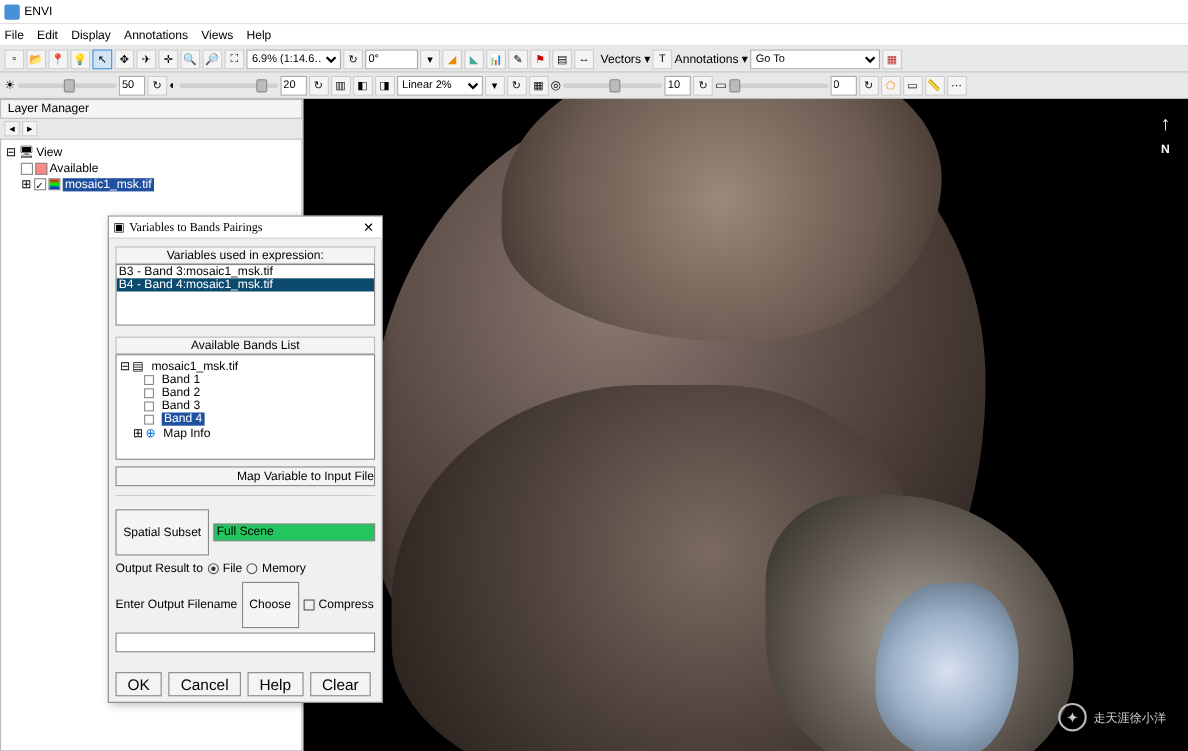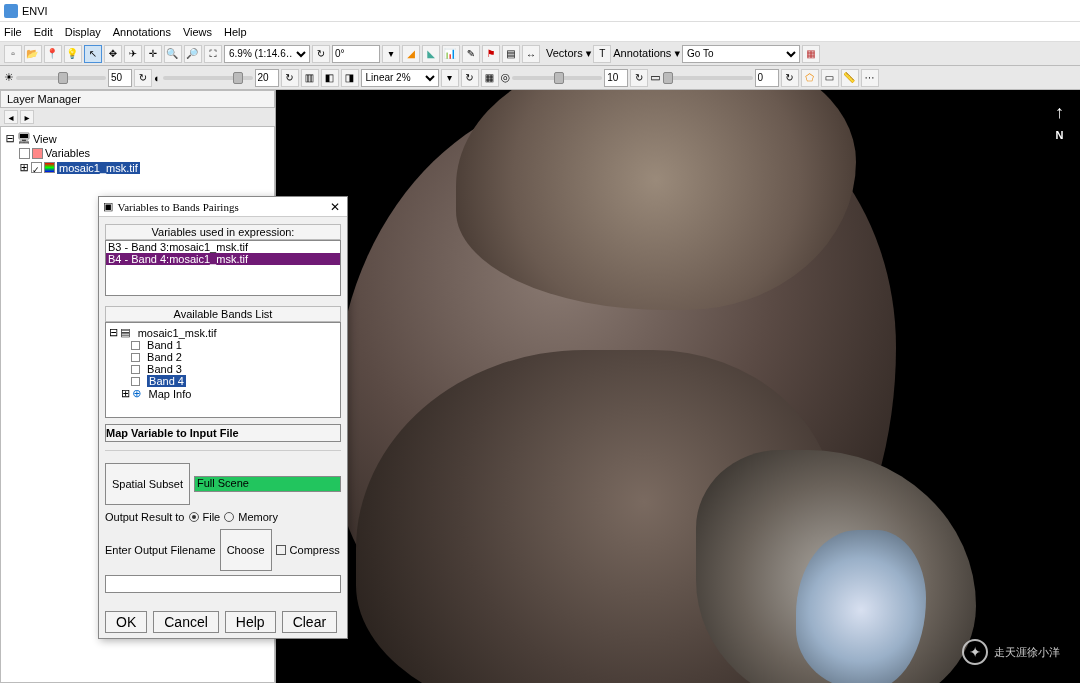--- a/index.html
+++ b/index.html
@@ -37,26 +37,26 @@
 .dialog { position: absolute; left: 98px; top: 196px; width: 250px; background: #f0f0f0; border: 1px solid #888; box-shadow: 2px 2px 8px rgba(0,0,0,0.3); }
 .dlg-title { height: 20px; background: #fff; display: flex; align-items: center; padding: 0 4px; border-bottom: 1px solid #ccc; }
 .dlg-title .spacer { flex: 1; }
 .dlg-title .x { width: 16px; text-align: center; cursor: pointer; font-size: 12px; }
 .dlg-body { padding: 5px 6px; font-family: "Courier New", monospace; font-size: 10px; }
 .exp-row { display: flex; align-items: center; gap: 4px; margin-bottom: 4px; }
 .exp-row input { flex: 1; height: 16px; border: 1px solid #888; padding: 0 2px; font-family: inherit; font-size: 10px; }
 .section-head { text-align: center; border: 1px solid #bbb; background: #f4f4f4; padding: 1px 0; margin-top: 2px; }
 .var-list { border: 1px solid #888; background: #fff; height: 56px; overflow: hidden; }
 .var-list div { padding: 0 2px; }
-.var-list .sel { background: #701a75; color: #fff; }
+.var-list .sel { background: #0c4a6e; color: #fff; }
 .bands-tree { border: 1px solid #888; background: #fff; height: 96px; padding: 3px; overflow: hidden; }
 .bands-tree .row { display: flex; align-items: center; gap: 2px; }
 .bands-tree .row .sq { width: 9px; height: 9px; border: 1px solid #888; display: inline-block; }
 .bands-tree .row .sel { background: #2050a0; color: #fff; padding: 0 2px; }
-.wide-btn { width: 100%; border: 1px solid #888; background: #f4f4f4; padding: 2px 0; text-align: left; margin-top: 6px; cursor: pointer; font-weight: bold; }
+.wide-btn { width: 100%; border: 1px solid #888; background: #f4f4f4; padding: 2px 0; text-align: right; margin-top: 6px; cursor: pointer; }
 .opt-row { display: flex; align-items: center; gap: 4px; margin-top: 6px; }
 .opt-row .field { flex: 1; border: 1px solid #888; background: #22c55e; height: 16px; padding: 0 2px; }
 .opt-row .btn { border: 1px solid #888; background: #f4f4f4; padding: 14px 6px; cursor: pointer; }
 .radio { width: 10px; height: 10px; border: 1px solid #555; border-radius: 50%; display: inline-block; position: relative; }
 .radio.on::after { content: ""; position: absolute; inset: 2px; border-radius: 50%; background: #333; }
 .check { width: 10px; height: 10px; border: 1px solid #555; display: inline-block; }
 .fname-input { width: 100%; border: 1px solid #888; background: #fff; height: 18px; margin-top: 4px; }
 .dlg-buttons { display: flex; gap: 6px; margin-top: 12px; padding-top: 6px; }
 .dlg-buttons button { border: 1px solid #888; background: #f4f4f4; padding: 2px 10px; cursor: pointer; font-family: inherit; font-size: 14px; }
 </style>
@@ -162,21 +162,21 @@
     </div>
     <div class="tree">
       <div class="tree-row">
         <span class="exp">⊟</span>
         <span>🖥</span>
         <span>View</span>
       </div>
       <div class="tree-row" style="padding-left:14px">
         <span class="chk"></span>
         <span class="swatch" style="background:#f88"></span>
-        <span>Variables</span>
+        <span>Available</span>
       </div>
       <div class="tree-row" style="padding-left:14px">
         <span class="exp">⊞</span>
         <span class="chk checked"></span>
         <span class="swatch" style="background:linear-gradient(#f00,#0f0,#00f)"></span>
         <span class="label sel">mosaic1_msk.tif</span>
       </div>
     </div>
   </div>
 

